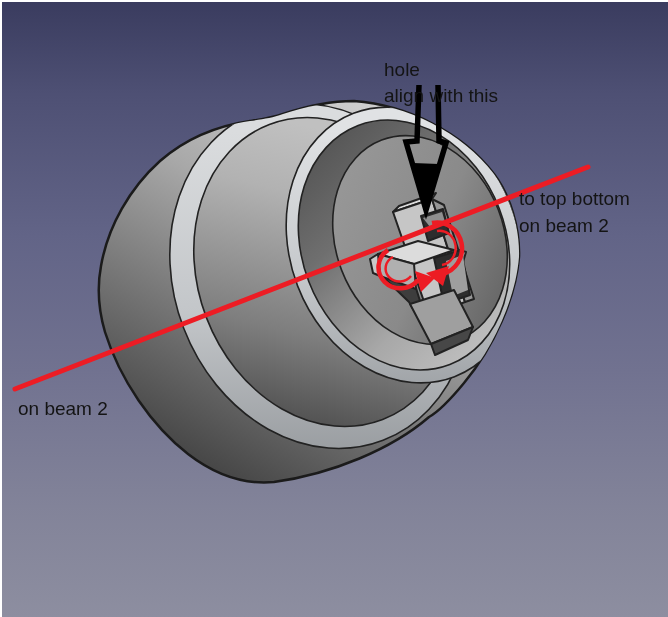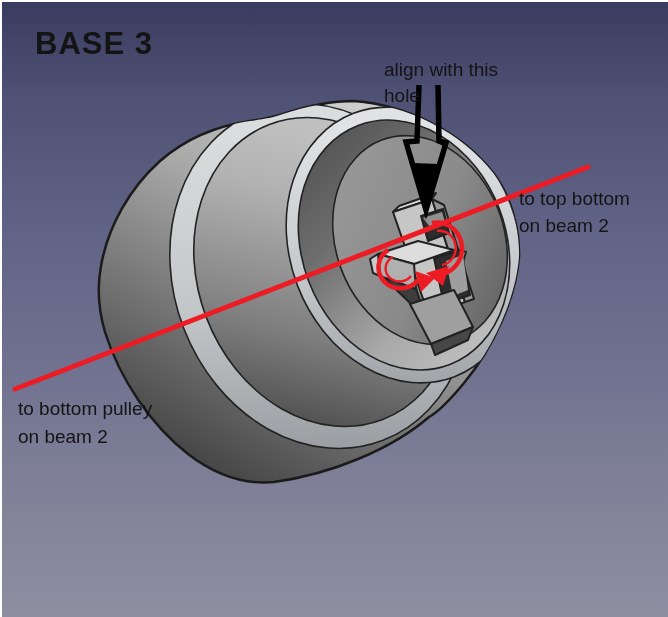--- a/index.html
+++ b/index.html
@@ -135,30 +135,28 @@
       <path d="M435,229 A16,17 0 1 1 440,263" class="red-stroke" stroke-width="2.5"></path>
       <polygon points="447,264 441,284 424,271" class="red-fill"></polygon>
     </g>
 
     <g>
       <path d="M417,83 L415,139 L404,140 L424,208 L444,141 L437,139 L436,83" fill="none" stroke="#000" stroke-width="5.5" stroke-linejoin="miter"></path>
       <polygon points="411,161 437,162 424,205" fill="#000"></polygon>
     </g>
   </svg>
 
-  <div class="title">BASE 3</div>
 
   <div class="label" id="lbl-align">
+    <div>hole</div>
     <div>align with this</div>
-    <div>hole</div>
   </div>
 
   <div class="label" id="lbl-top">
     <div>to top bottom</div>
     <div>on beam 2</div>
   </div>
 
   <div class="label" id="lbl-bottom">
-    <div>to bottom pulley</div>
     <div>on beam 2</div>
   </div>
 
 </div>
 
 </body></html>

